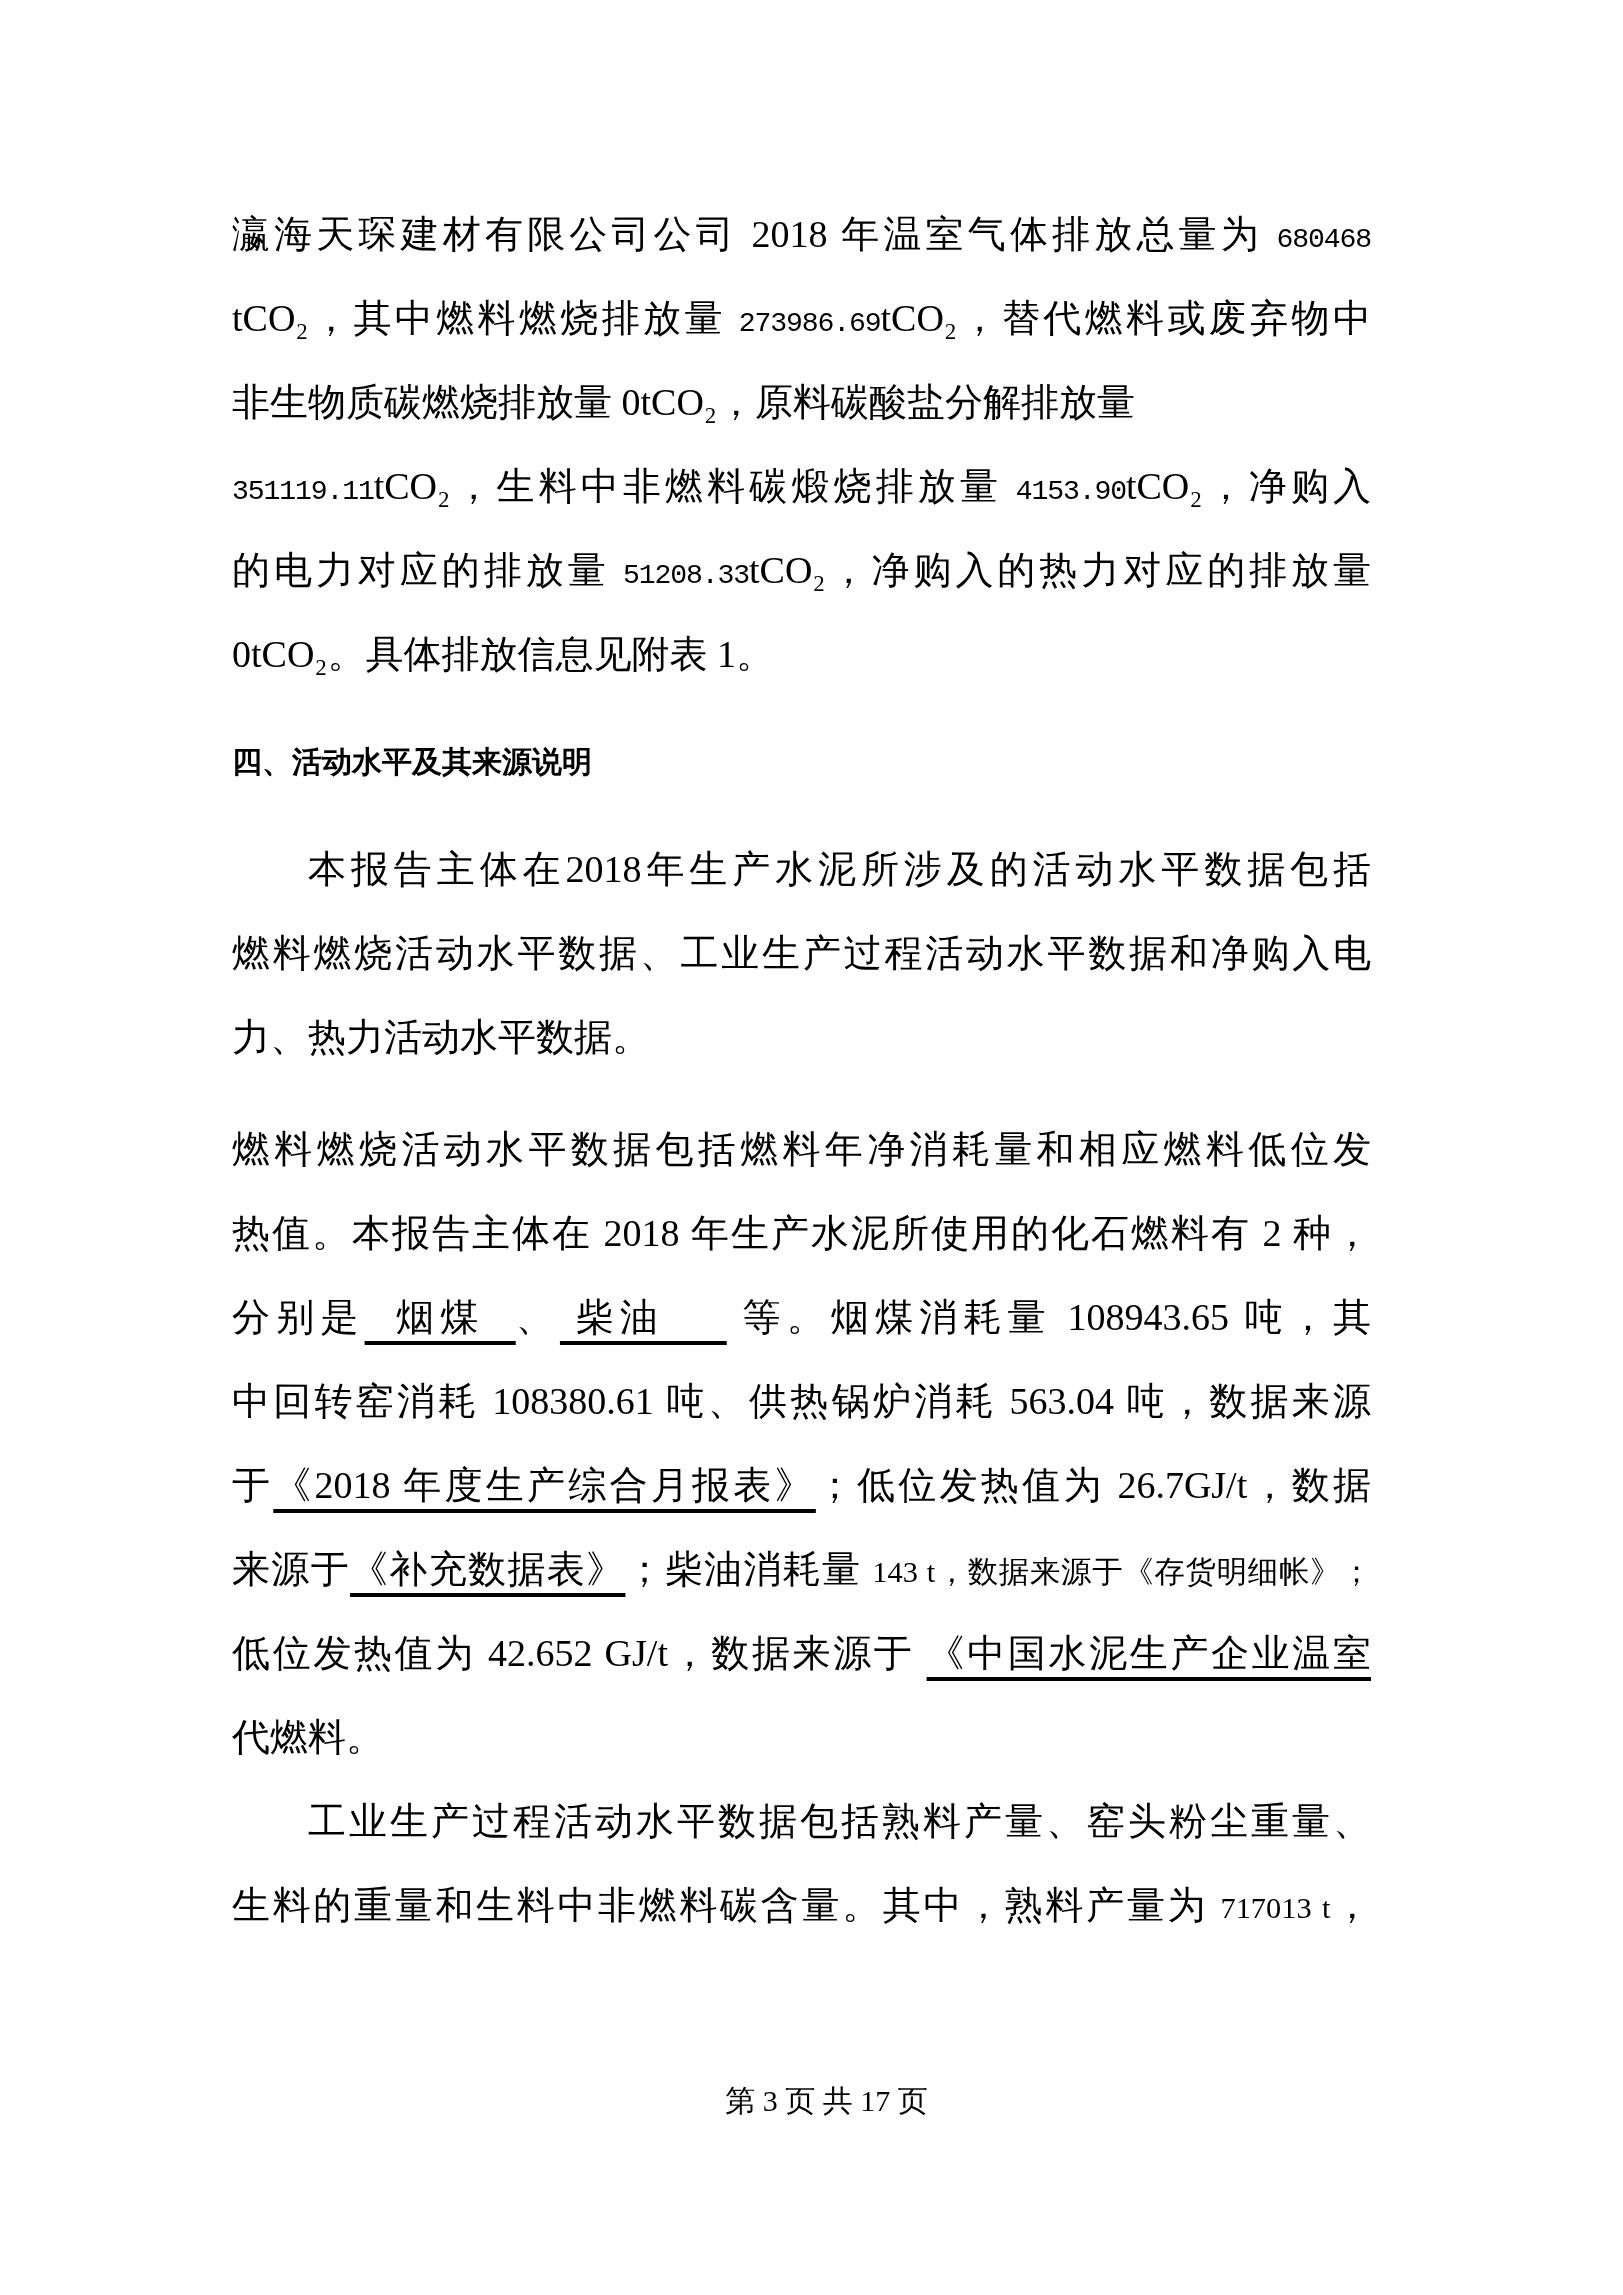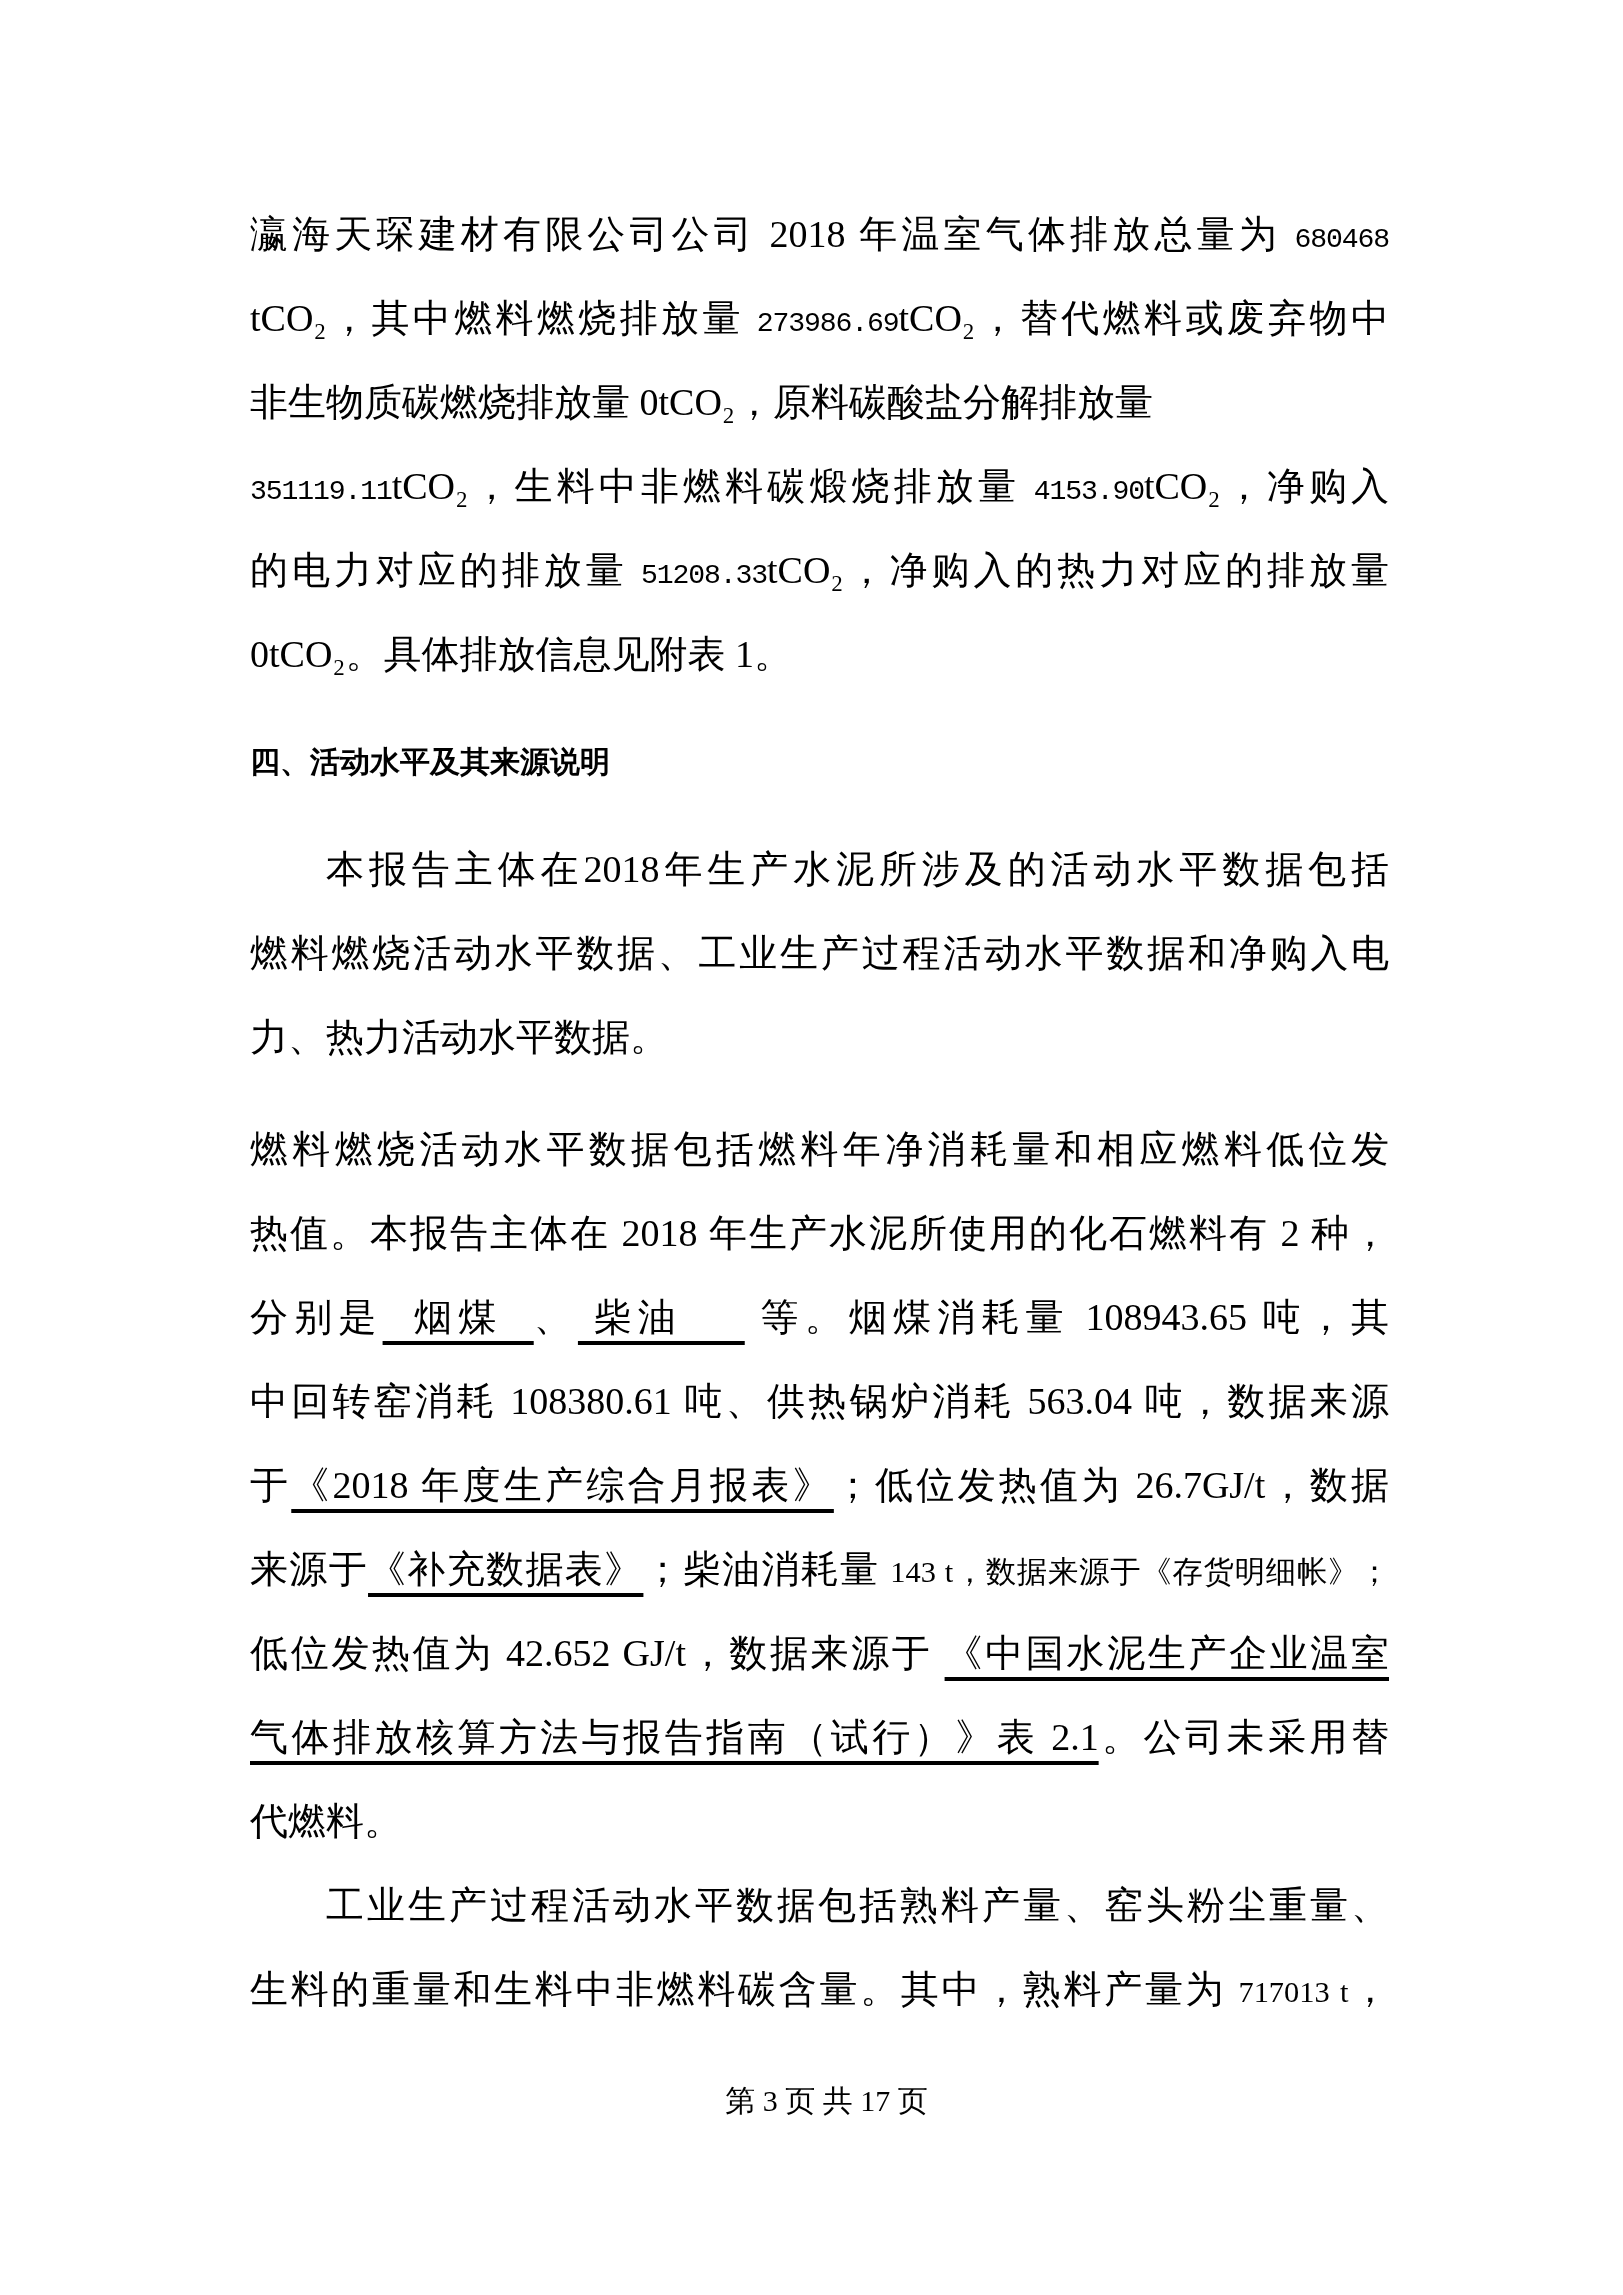--- a/index.html
+++ b/index.html
@@ -7,21 +7,21 @@
     position: relative;
     width: 1623px;
     height: 2295px;
     background: #ffffff;
     color: #000000;
     font-family: "Liberation Serif", "DejaVu Serif", serif;
     overflow: hidden;
   }
   .content {
     position: absolute;
-    left: 250px;
+    left: 232px;
     top: 192px;
     width: 1139px;
   }
   .para { margin: 0; }
   .ln {
     font-size: 38px;
     line-height: 84px;
     height: 84px;
     white-space: nowrap;
     text-align: left;
@@ -130,23 +130,20 @@
       </div>
       <div class="ln j">
         <span>于</span><span class="u">《2018 年度生产综合月报表》</span><span>；低位发热值为 26.7GJ/t，数据</span>
       </div>
       <div class="ln j">
         <span>来源于</span><span class="u">《补充数据表》</span><span>；柴油消耗量 </span><span class="sans">143 t</span><span class="hei">，数据来源于《存货明细帐》；</span>
       </div>
       <div class="ln j">
         <span>低位发热值为 42.652 GJ/t，数据来源于 </span><span class="u">《中国水泥生产企业温室</span>
       </div>
-      <div class="ln j">
-        <span class="u">气体排放核算方法与报告指南（试行）》表 2.1</span><span>。公司未采用替</span>
-      </div>
       <div class="ln">
         <span>代燃料。</span>
       </div>
     </div>
 
     <div class="para">
       <div class="ln j indent">
         <span>工业生产过程活动水平数据包括熟料产量、窑头粉尘重量、</span>
       </div>
       <div class="ln j">

